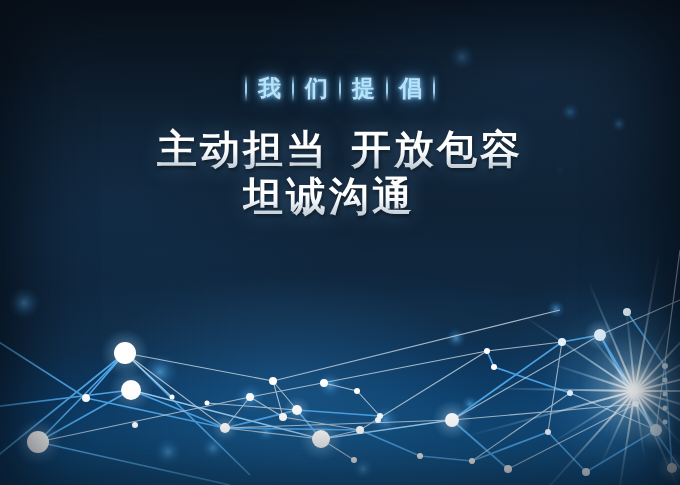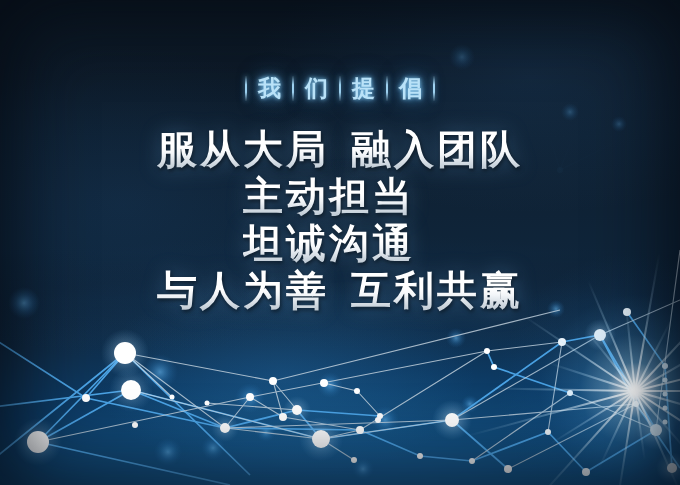--- a/index.html
+++ b/index.html
@@ -348,38 +348,29 @@
     <span class="hdr-char">们</span>
     <span class="hdr-bar"></span>
     <span class="hdr-char">提</span>
     <span class="hdr-bar"></span>
     <span class="hdr-char">倡</span>
     <span class="hdr-bar"></span>
   </div>
 
   <div class="slogan">
 
-    <div class="line">
-      <span class="grp">服从大局</span>
-      <span class="grp-gap"></span>
-      <span class="grp">融入团队</span>
-    </div>
 
     <div class="line">
       <span class="grp">主动担当</span>
       <span class="grp-gap"></span>
+      <span class="grp">开放包容</span>
     </div>
 
     <div class="line">
       <span class="grp">坦诚沟通</span>
       <span class="grp-gap"></span>
     </div>
 
-    <div class="line">
-      <span class="grp">与人为善</span>
-      <span class="grp-gap"></span>
-      <span class="grp">互利共赢</span>
-    </div>
 
   </div>
 
   <div class="bg-vignette"></div>
 </div>
 
 </body></html>

